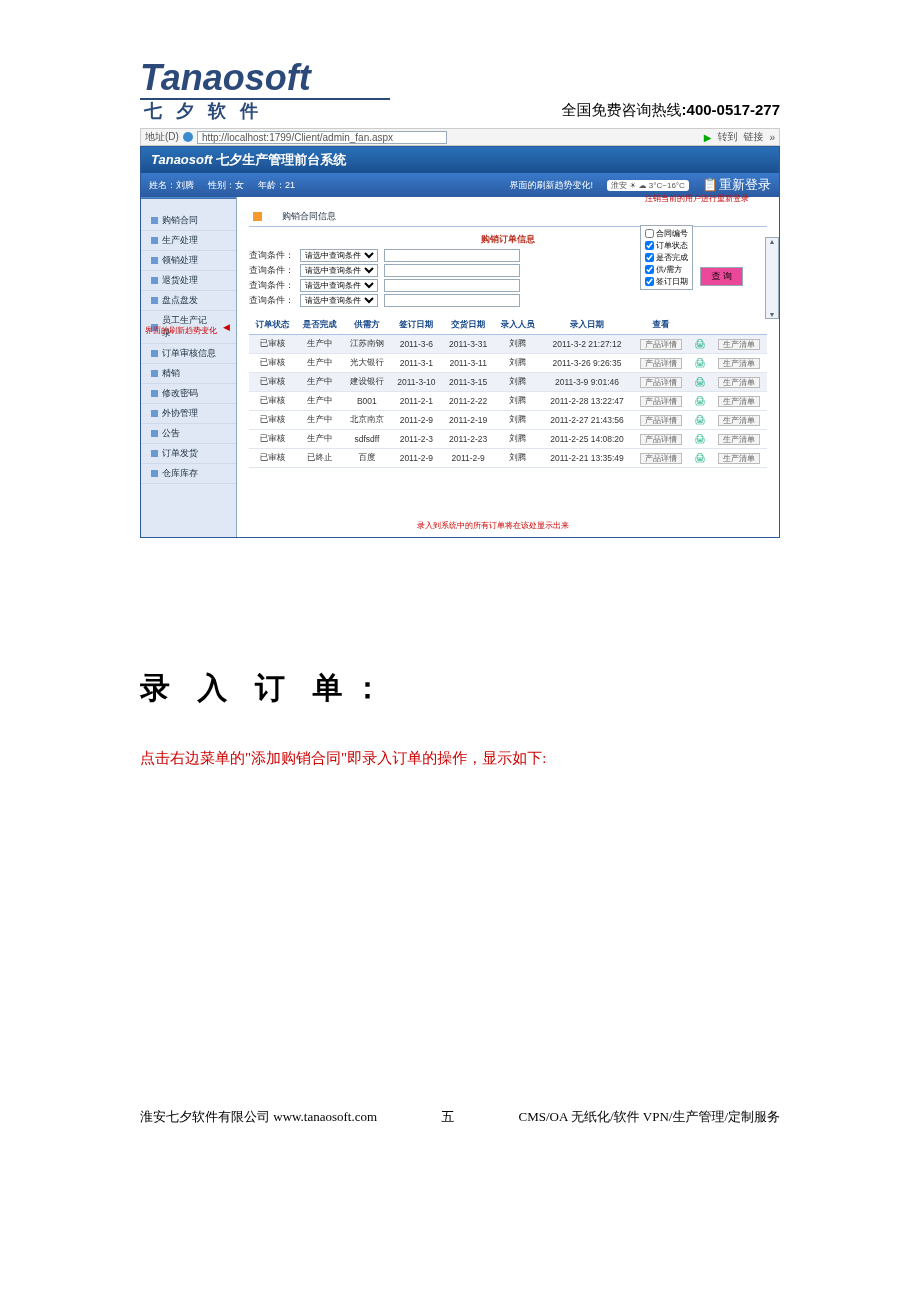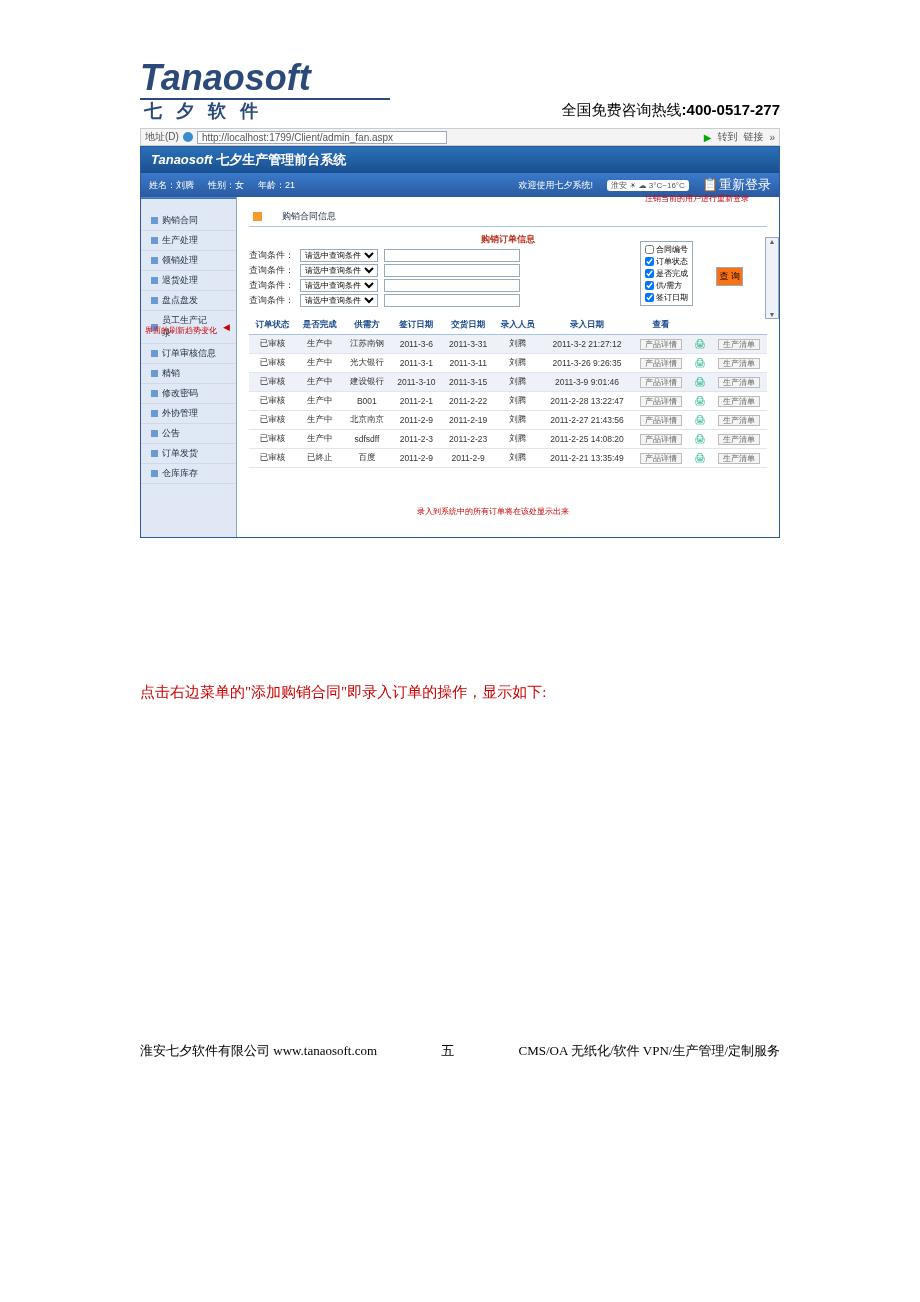--- a/index.html
+++ b/index.html
@@ -143,28 +143,28 @@
     border:1px solid #9ab; height:11px; width:70px; background:#fff;
     font-size:8px; padding:0 2px;
   }
   .sel {
     border:1px solid #9ab; height:13px; font-size:8px; background:#fff;
     width:78px;
   }
   .radio-row{display:flex;gap:6px;align-items:center;}
   .chk-col {
     border:1px solid #9ab; padding:2px 4px; font-size:8px;
-    position:absolute; right:86px; top:44px; background:#fff;
+    position:absolute; right:86px; top:28px; background:#fff;
     display:flex; flex-direction:column; gap:1px;
   }
   .chk-col label{display:flex;align-items:center;gap:2px;white-space:nowrap;}
   .chk-col input{width:9px;height:9px;margin:0;}
   .btn-q {
     position:absolute; right:36px; top:70px;
-    border:1px solid #9ab; padding:2px 2px; font-size:9px; background:#f97316;
+    border:1px solid #9ab; padding:2px 10px; font-size:9px; background:#ec4899;
   }
   table.grid {
     border-collapse: collapse; width:100%; margin-top:8px; font-size:8.5px;
   }
   table.grid th {
     border-bottom:1px solid #a9c2e2; padding:3px 4px; color:#1a4a8a; font-weight:bold;
     text-align:center; white-space:nowrap;
   }
   table.grid td {
     border-bottom:1px solid #e0e6ef; padding:3px 4px; text-align:center; white-space:nowrap;
@@ -239,21 +239,21 @@
 
     <div class="app">
       <div class="titlebar">
         <span class="tb-brand">Tanaosoft</span>
         <span>七夕生产管理前台系统</span>
       </div>
       <div class="infobar">
         <span><span>姓名：</span><span>刘腾</span></span>
         <span><span>性别：</span><span>女</span></span>
         <span><span>年龄：</span><span>21</span></span>
-        <span class="wx">欢迎使用七夕系统!</span>
+        <span class="wx">界面的刷新趋势变化!</span>
         <span class="weather-pill">
           <span>淮安</span>
           <span>☀</span>
           <span>☁</span>
           <span>3°C~16°C</span>
         </span>
         <span class="relogin">📋<span>重新登录</span></span>
       </div>
 
       <div class="app-body">
@@ -469,27 +469,28 @@
                   <td>2011-2-21 13:35:49</td>
                   <td><span class="mini-btn">产品详情</span></td>
                   <td><span class="prn-icn">🖨</span></td>
                   <td><span class="mini-btn">生产清单</span></td>
                 </tr>
               </tbody>
           </table>
 
           <span class="ann" style="right:30px;top:-4px;">注销当前的用户进行重新登录</span>
           <span class="ann" style="left:-92px;top:128px;">界面的刷新趋势变化</span>
-          <span class="ann" style="left:180px;bottom:20px;text-align:right;">录入到系统中的所有订单将在该处显示出来</span>
+          <span class="ann" style="left:180px;bottom:6px;text-align:right;">录入到系统中的所有订单将在该处显示出来</span>
         </div>
       </div>
     </div>
   </div>
 
   <div class="doc-body">
+    <h1 class="doc-h1">录 入 订 单：</h1>
     <p class="doc-red">点击右边菜单的"添加购销合同"即录入订单的操作，显示如下:</p>
   </div>
 
   <div class="footer">
     <span>淮安七夕软件有限公司 www.tanaosoft.com</span>
     <span>五</span>
     <span>CMS/OA 无纸化/软件 VPN/生产管理/定制服务</span>
   </div>
 
 </div>

